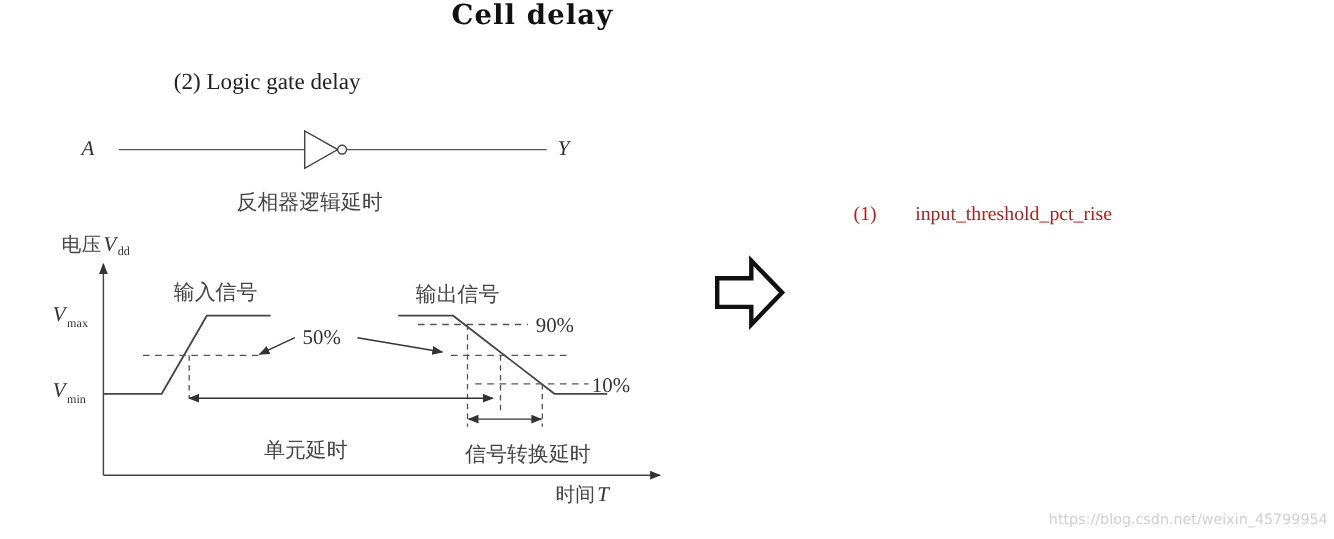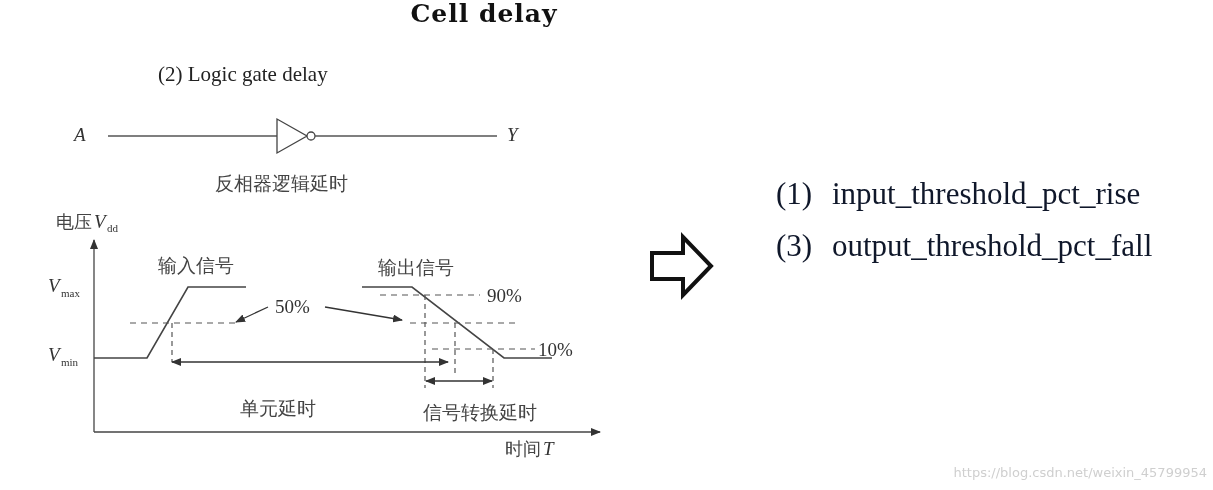--- a/index.html
+++ b/index.html
@@ -7,22 +7,22 @@
          font-family: "DejaVu Serif", serif; color: #111; }
   .title { position: absolute; left: 0; top: 0; width: 968px; text-align: center;
            font-family: "DejaVu Serif", serif; font-weight: bold; font-size: 25px;
            letter-spacing: 1px; line-height: 28px; }
   .subtitle { position: absolute; left: 122px; top: 62px; font-size: 21px;
               font-family: Liberation Serif, serif; color: #222; margin-left: 36px; }
   svg.diagram { position: absolute; left: 0; top: 0; }
   .svgtext { font-family: "Liberation Serif", serif; fill: #333; }
   .cjk { font-family: "DejaVu Sans", sans-serif; fill: #444; }
   .list { position: absolute; left: 776px; top: 176px; }
-  .list-item { font-family: "Liberation Serif", serif; font-size: 31px;
-               height: 52px; line-height: 36px; color: #0f172a; white-space: nowrap; }
+  .list-item { font-family: "Liberation Serif", serif; font-size: 18px;
+               height: 52px; line-height: 36px; color: #b91c1c; white-space: nowrap; }
   .list-item .num { display: inline-block; width: 56px; }
   .watermark { position: absolute; right: 6px; bottom: 10px; font-size: 13px;
                font-family: "DejaVu Sans", sans-serif; color: #cfcfcf; margin-top: 44px; }
 </style>
 </head>
 <body>
 
 <div class="title">Cell delay</div>
 <div class="subtitle">(2) Logic gate delay</div>
 
@@ -98,18 +98,15 @@
     <text class="cjk" x="423" y="419" font-size="19">信号转换延时</text>
   </g>
 
   <path d="M652,253 L683,253 L683,237 L711,266 L683,295 L683,279 L652,279 Z" fill="#fff" stroke="#111" stroke-width="4" stroke-linejoin="miter"></path>
 </svg>
 
 <div class="list">
   <div class="list-item">
     <span class="num">(1)</span><span>input_threshold_pct_rise</span>
   </div>
-  <div class="list-item">
-    <span class="num">(3)</span><span>output_threshold_pct_fall</span>
-  </div>
 </div>
 
 <div class="watermark">https://blog.csdn.net/weixin_45799954</div>
 
 </body></html>

